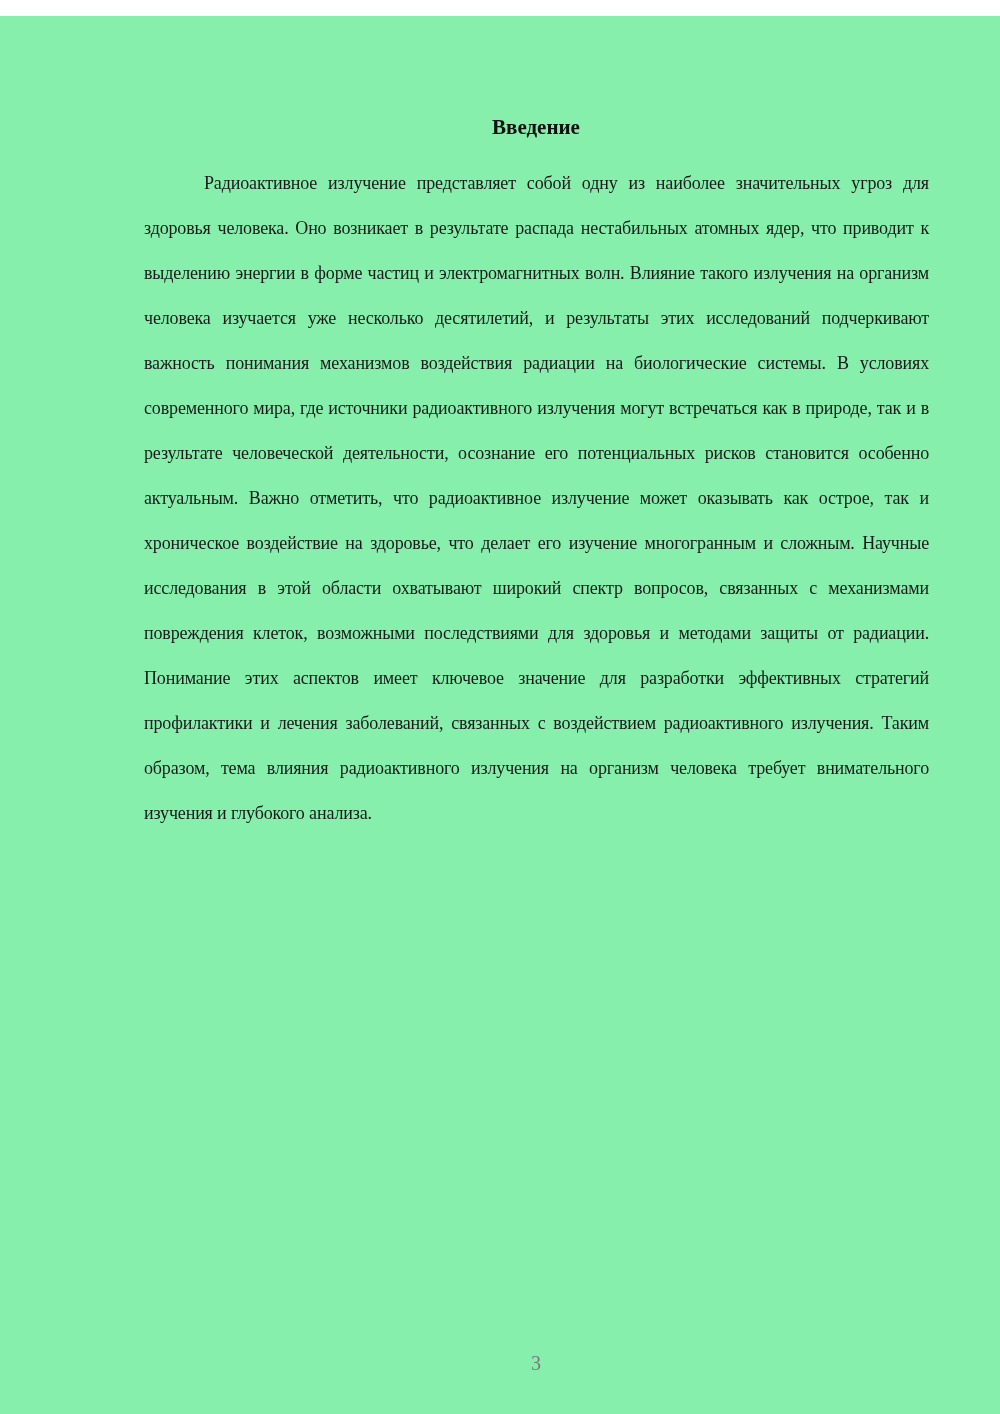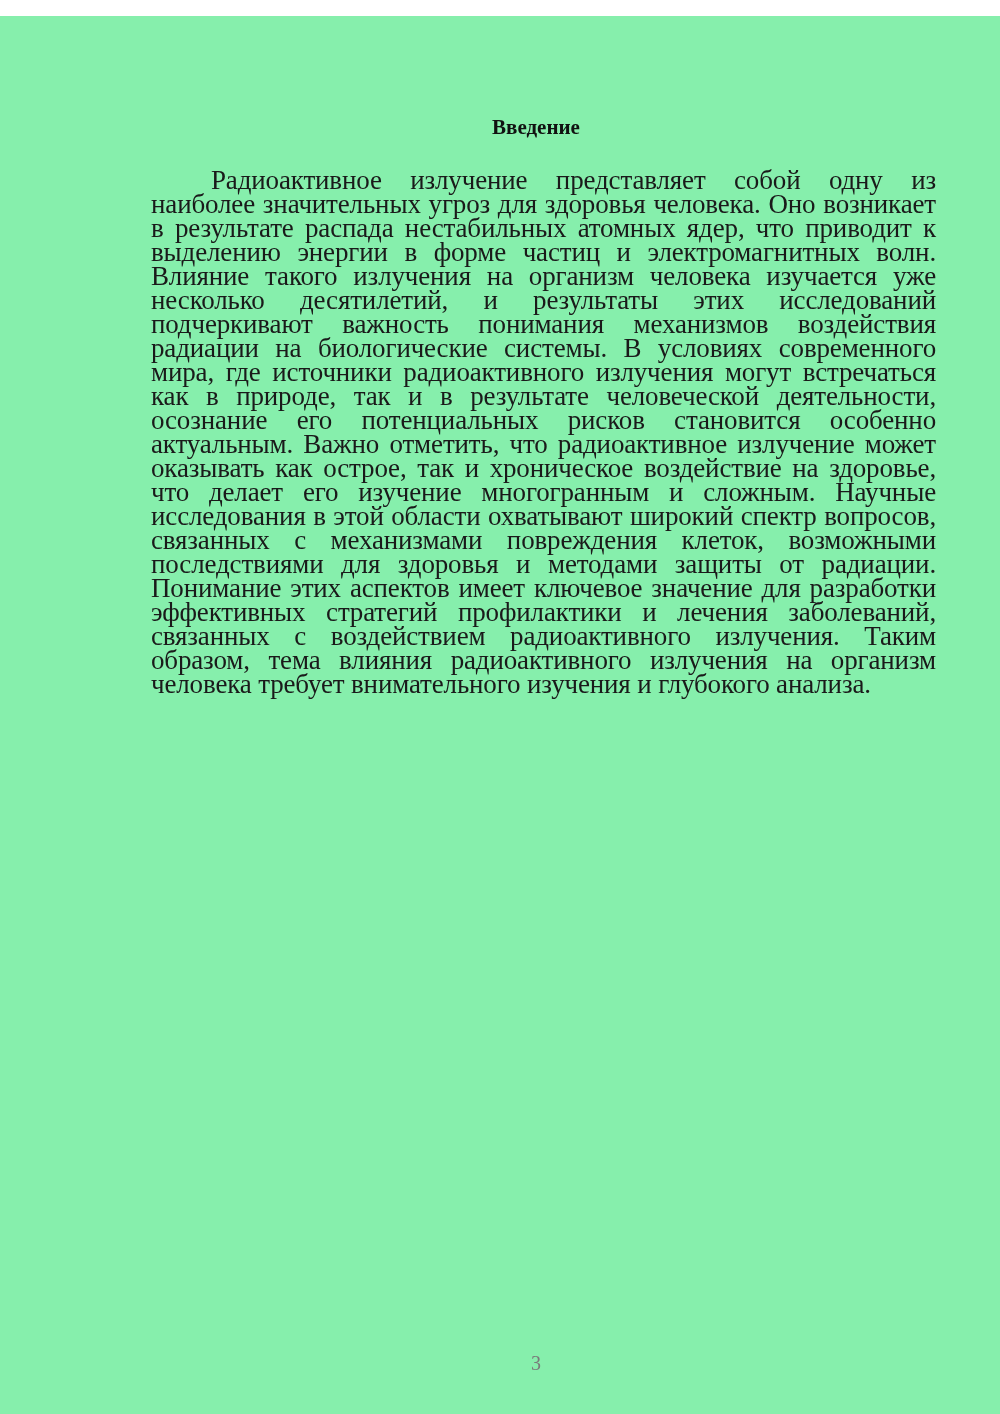--- a/index.html
+++ b/index.html
@@ -31,25 +31,25 @@
       font-weight: bold;
       font-size: 21px;
       line-height: 28px;
       color: #111111;
     }
     .body-text {
       position: absolute;
       left: 143px;
       top: 144px;
       width: 785px;
-      font-size: 27px;
-      line-height: 24px;
+      font-size: 18px;
+      line-height: 45px;
       text-align: justify;
       text-indent: 60px;
-      margin: 8px;
+      margin: 1px;
       color: #1a1a1a;
       letter-spacing: -0.15px;
     }
     .page-number {
       position: absolute;
       top: 1335px;
       left: 0;
       width: 1072px;
       text-align: center;
       font-size: 20px;

